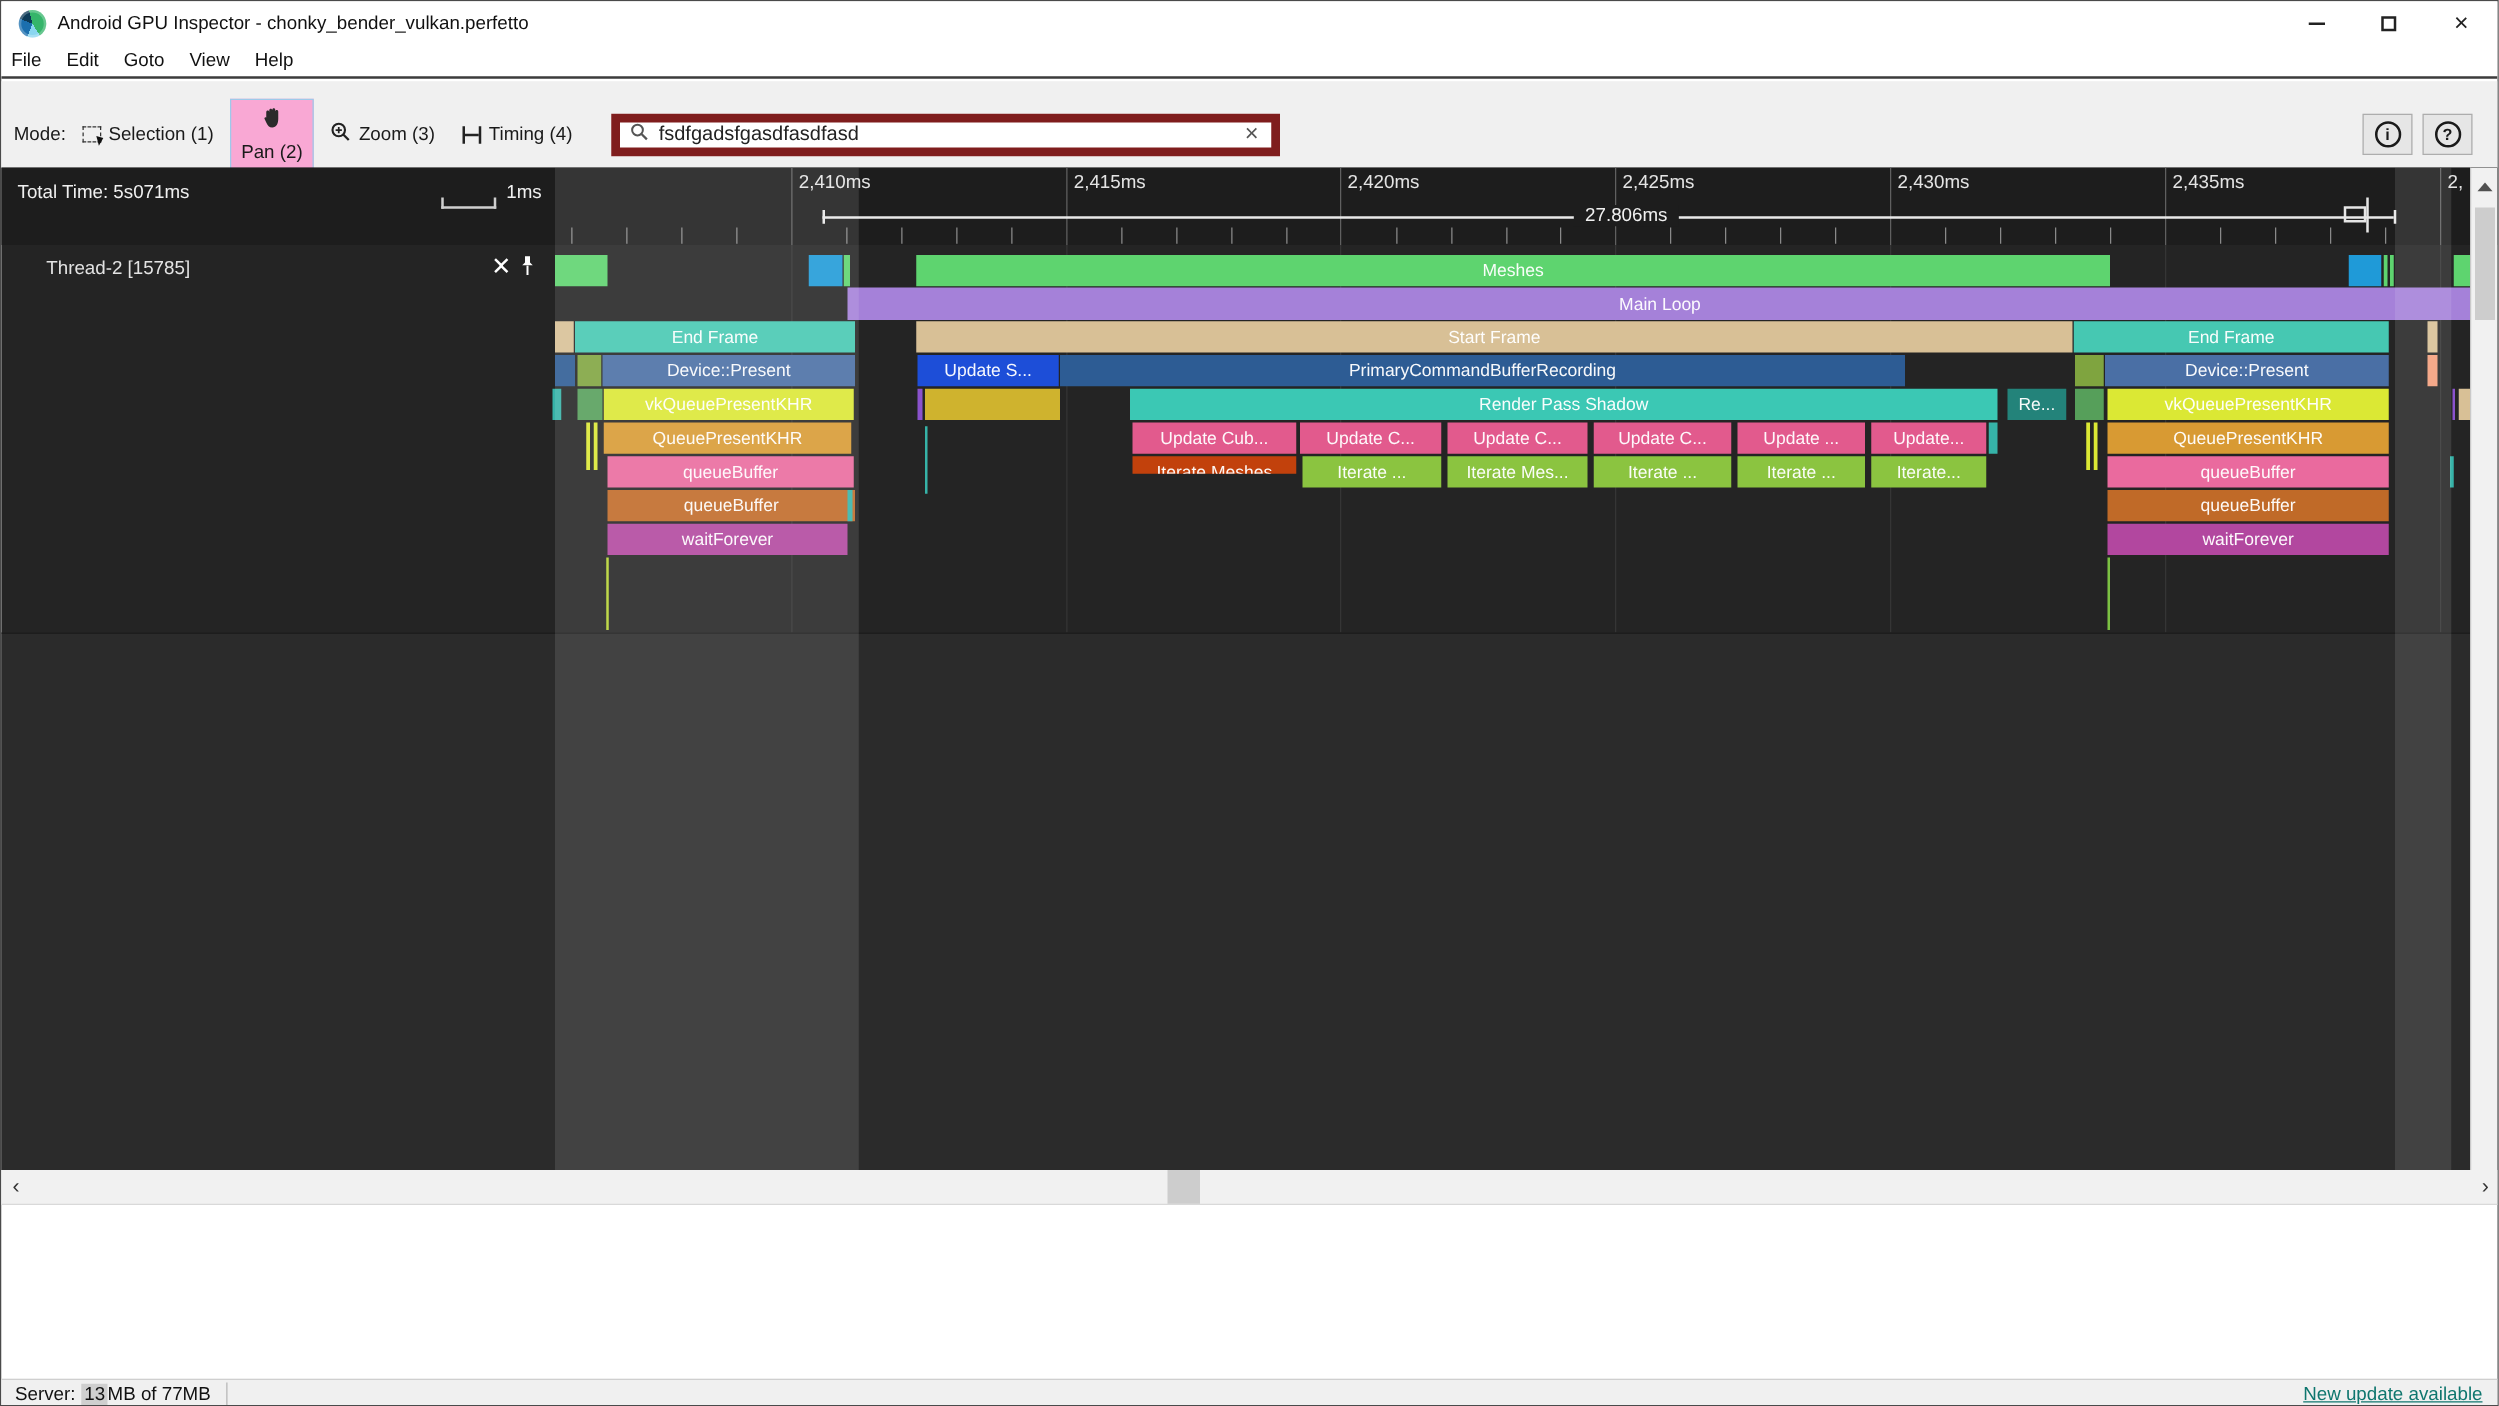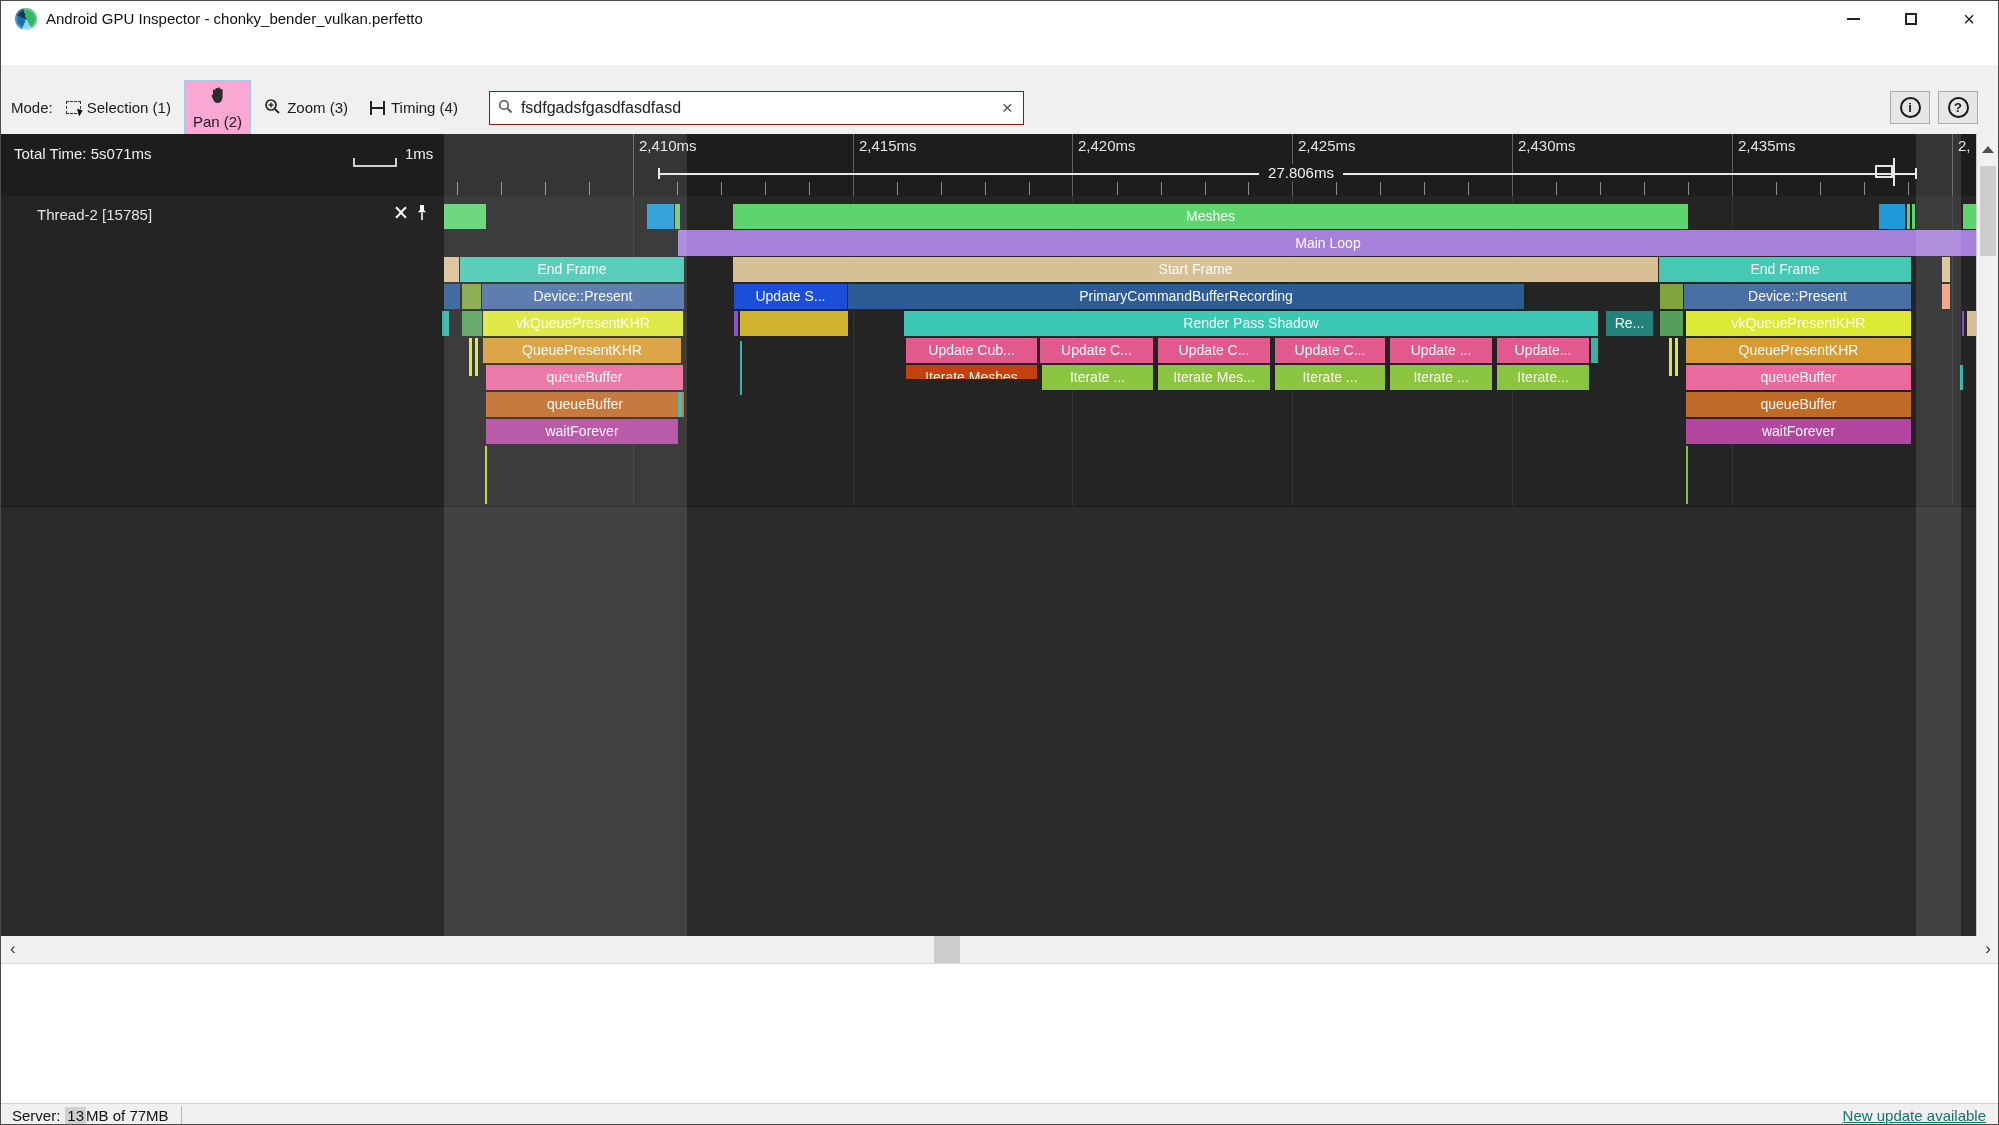--- a/index.html
+++ b/index.html
@@ -28,21 +28,21 @@
   
   .toolbar{position:absolute;left:0;top:64px;right:0;height:69px;background:#f0f0f0;
     display:flex;align-items:center;padding:16px 0 0 10px;font-size:15px;color:#1a1a1a;}
   .modebtn{display:flex;align-items:center;gap:6px;padding:5px 8px;margin-left:4px;border:1px solid transparent;}
   .modebtn.active{background:#f9a8d4;border-color:#9ec9ea;flex-direction:column;}
   .sel-icon{position:relative;width:15px;height:13px;border:1px dashed #333;}
   .sel-icon::after{content:"";position:absolute;right:-3px;bottom:-3px;width:0;height:0;
     border-left:5px solid #111;border-top:3px solid transparent;border-bottom:5px solid transparent;transform:rotate(-15deg);}
   .timing-icon{position:relative;width:15px;height:14px;border-left:2px solid #222;border-right:2px solid #222;}
   .timing-icon::before{content:"";position:absolute;left:0;right:0;top:6px;height:2px;background:#222;}
-  .searchbox{display:flex;align-items:center;width:535px;height:34px;background:#fff;border:1px solid #7f1d1d;
+  .searchbox{display:flex;align-items:center;width:535px;height:34px;background:#fff;border:7px solid #7f1d1d;
     margin-left:22px;padding:0 8px;}
   .searchbox input{flex:1;border:none;outline:none;font-size:16px;color:#222;background:transparent;
     font-family:"Liberation Sans",sans-serif;margin-left:6px;}
   .clearx{color:#555;font-size:19px;line-height:1;padding:0 2px;}
   .tb-right{margin-left:auto;display:flex;gap:8px;margin-right:20px;}
   .tb-iconbtn{width:40px;height:33px;background:#e6e6e6;border:1px solid #adadad;display:flex;align-items:center;justify-content:center;}
   .circ-glyph{width:21px;height:21px;border:2px solid #1a1a1a;border-radius:50%;display:flex;align-items:center;justify-content:center;
     font-size:13px;font-weight:bold;color:#1a1a1a;}
 
   
@@ -115,20 +115,27 @@
         </div>
       <div class="winbtn">
           <div class="max-glyph"></div>
         </div>
       <div class="winbtn">
           <span class="close-glyph">×</span>
         </div>
     </div>
   </div>
 
+  <div class="menubar">
+    <span class="menuitem">File</span>
+    <span class="menuitem">Edit</span>
+    <span class="menuitem">Goto</span>
+    <span class="menuitem">View</span>
+    <span class="menuitem">Help</span>
+  </div>
 
   <div class="toolbar">
     <span>Mode:</span>
     <div class="modebtn" id="mode-0">
       <span class="sel-icon"></span>
       <span>Selection (1)</span>
     </div>
     <div class="modebtn active" id="mode-1">
       <span><svg width="17" height="18" viewBox="0 0 17 18">
             <path d="M4 9V4.6c0-.7.5-1.2 1.2-1.2S6.4 3.9 6.4 4.6V3.2c0-.7.5-1.2 1.2-1.2s1.2.5 1.2 1.2v-.4c0-.7.5-1.2 1.2-1.2s1.2.5 1.2 1.2v1.4c0-.7.5-1.2 1.2-1.2s1.2.5 1.2 1.2V10c0 4-1.6 7-4.8 7-2.6 0-3.6-1.6-4.6-3.6L2.6 10c-.4-.8.8-1.8 1.4-1z" fill="#2b2b2b"></path>

